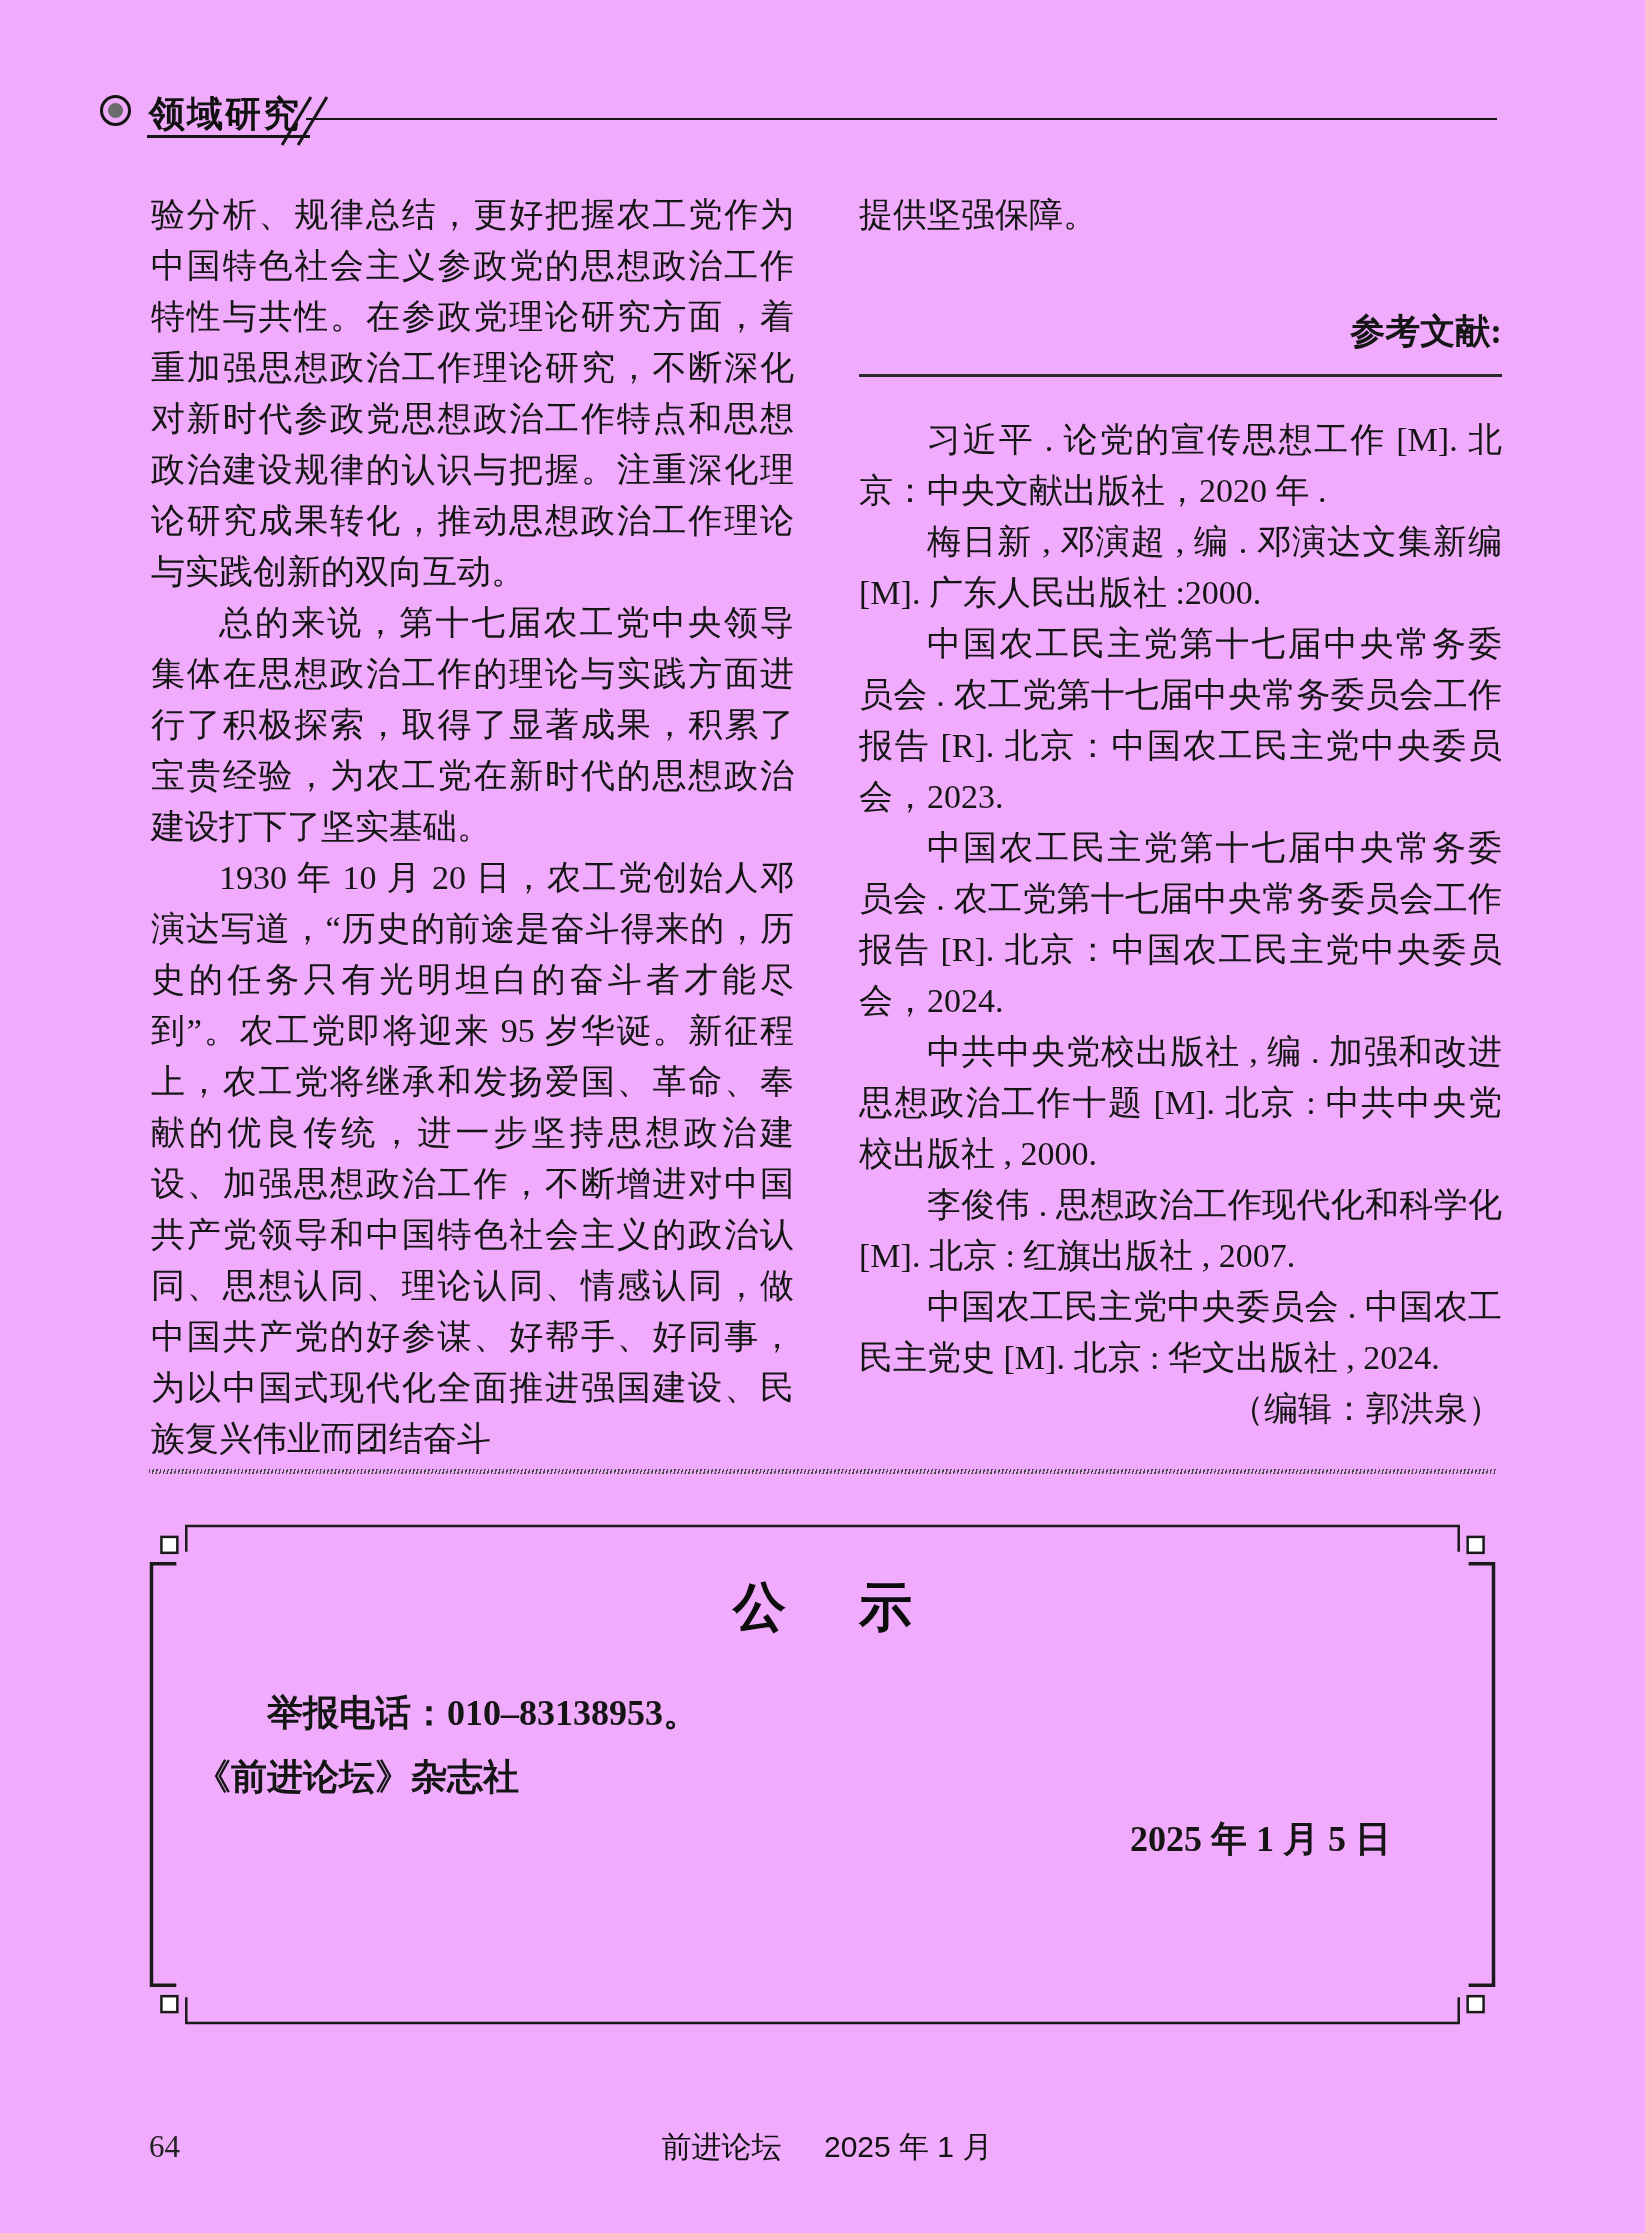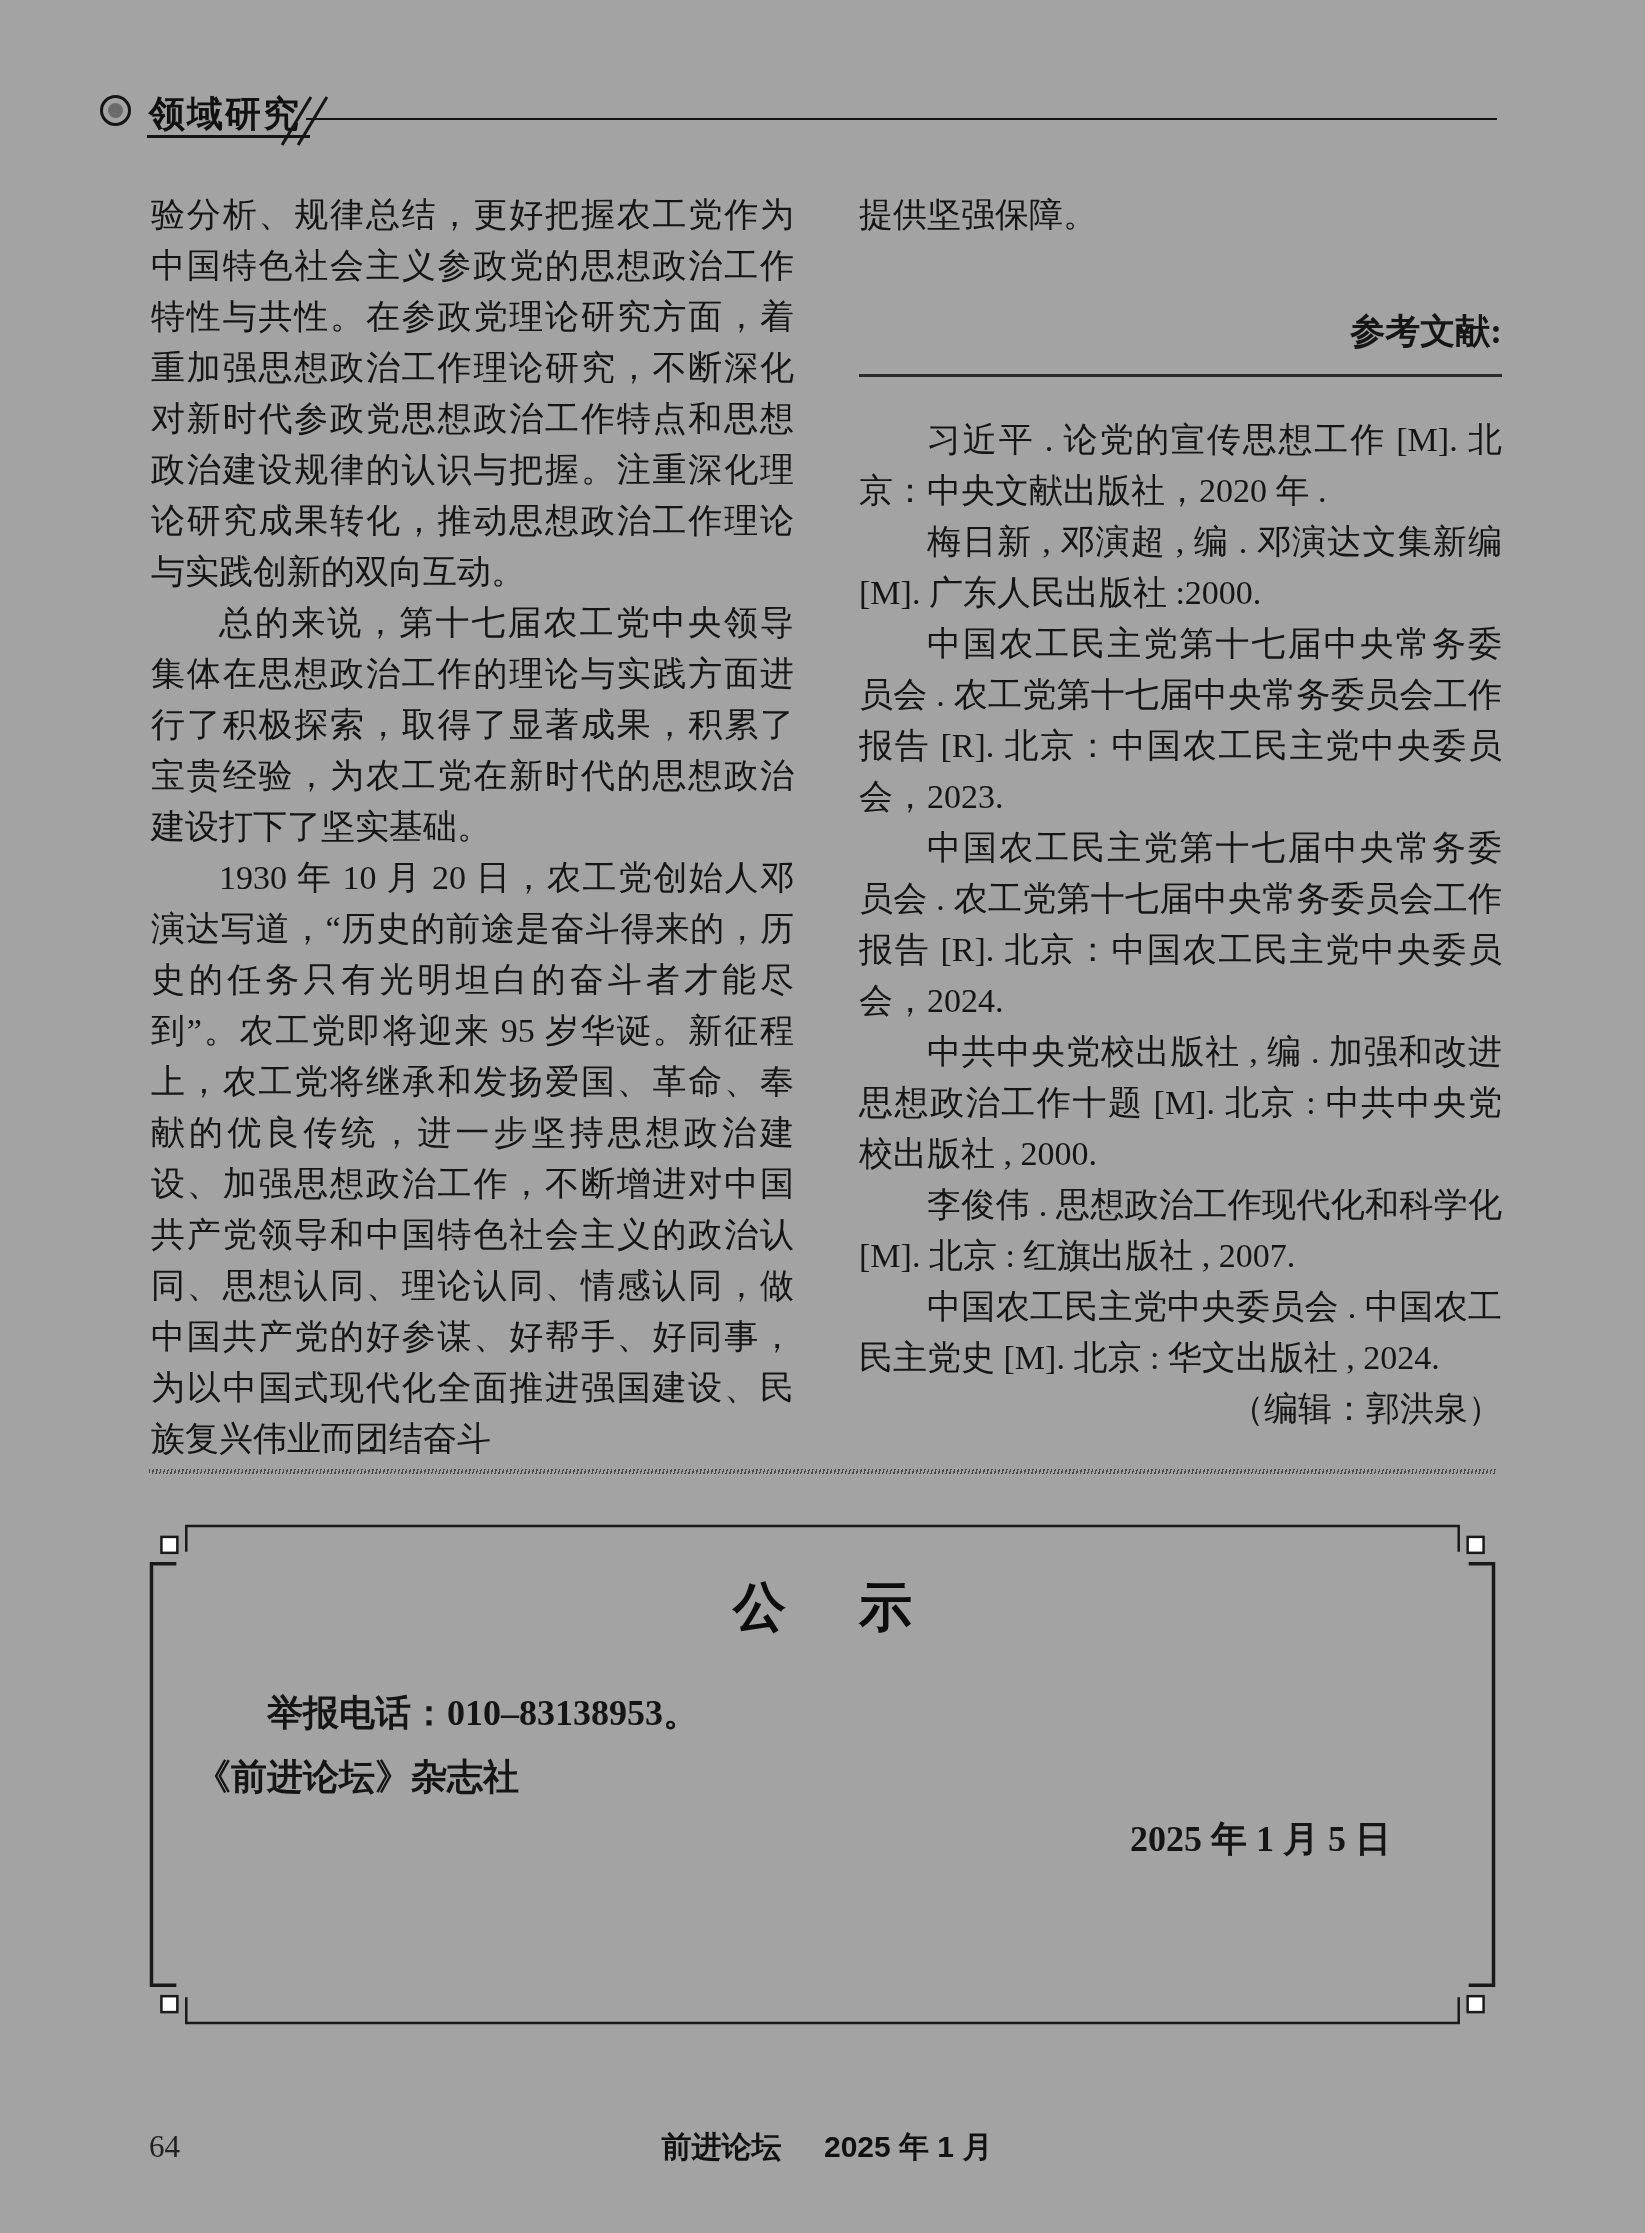--- a/index.html
+++ b/index.html
@@ -1,19 +1,19 @@
 <!DOCTYPE html>
 <html lang="zh"><head>
 <meta charset="utf-8">
 <title>前进论坛 p.64</title>
 <style>
   * { margin:0; padding:0; box-sizing:border-box; }
   html,body { background:#ffffff; }
   .page {
-    position:relative; width:1646px; height:2234px; background:#a3a3a3;
+    position:relative; width:1646px; height:2234px; background:#f0abfc;
     color:#151515; font-family:"Liberation Serif","DejaVu Serif",serif;
     overflow:hidden;
   }
 
   
   .bullseye {
     position:absolute; left:100px; top:95px; width:31px; height:31px;
     border:3px solid #151515; border-radius:50%;
   }
   .bullseye::after {
@@ -70,21 +70,21 @@
   }
   .notice-body p.ind { text-indent:2em; }
   .notice-sig  { text-align:left; margin-right:117px; line-height:62px; }
   .notice-date { text-align:right; margin-right:59px; line-height:62px; }
 
   
   .page-footer { position:absolute; left:0; top:2127px; width:1646px; height:50px; }
   .page-num { position:absolute; left:149px; top:2px; font-size:31px; color:#222; }
   .footer-center {
     position:absolute; left:0; right:0; top:0; text-align:center;
-    font-family:"Liberation Sans",sans-serif; font-weight:bold; font-size:30px; color:#111;margin-left:8px;
+    font-family:"Liberation Sans",sans-serif; font-weight:normal; font-size:30px; color:#111;margin-left:8px;
   }
   .footer-center span { margin:0 17px; }
 </style>
 </head>
 <body>
 
 <div class="page">
 
   <div>
     <span class="bullseye"></span>

